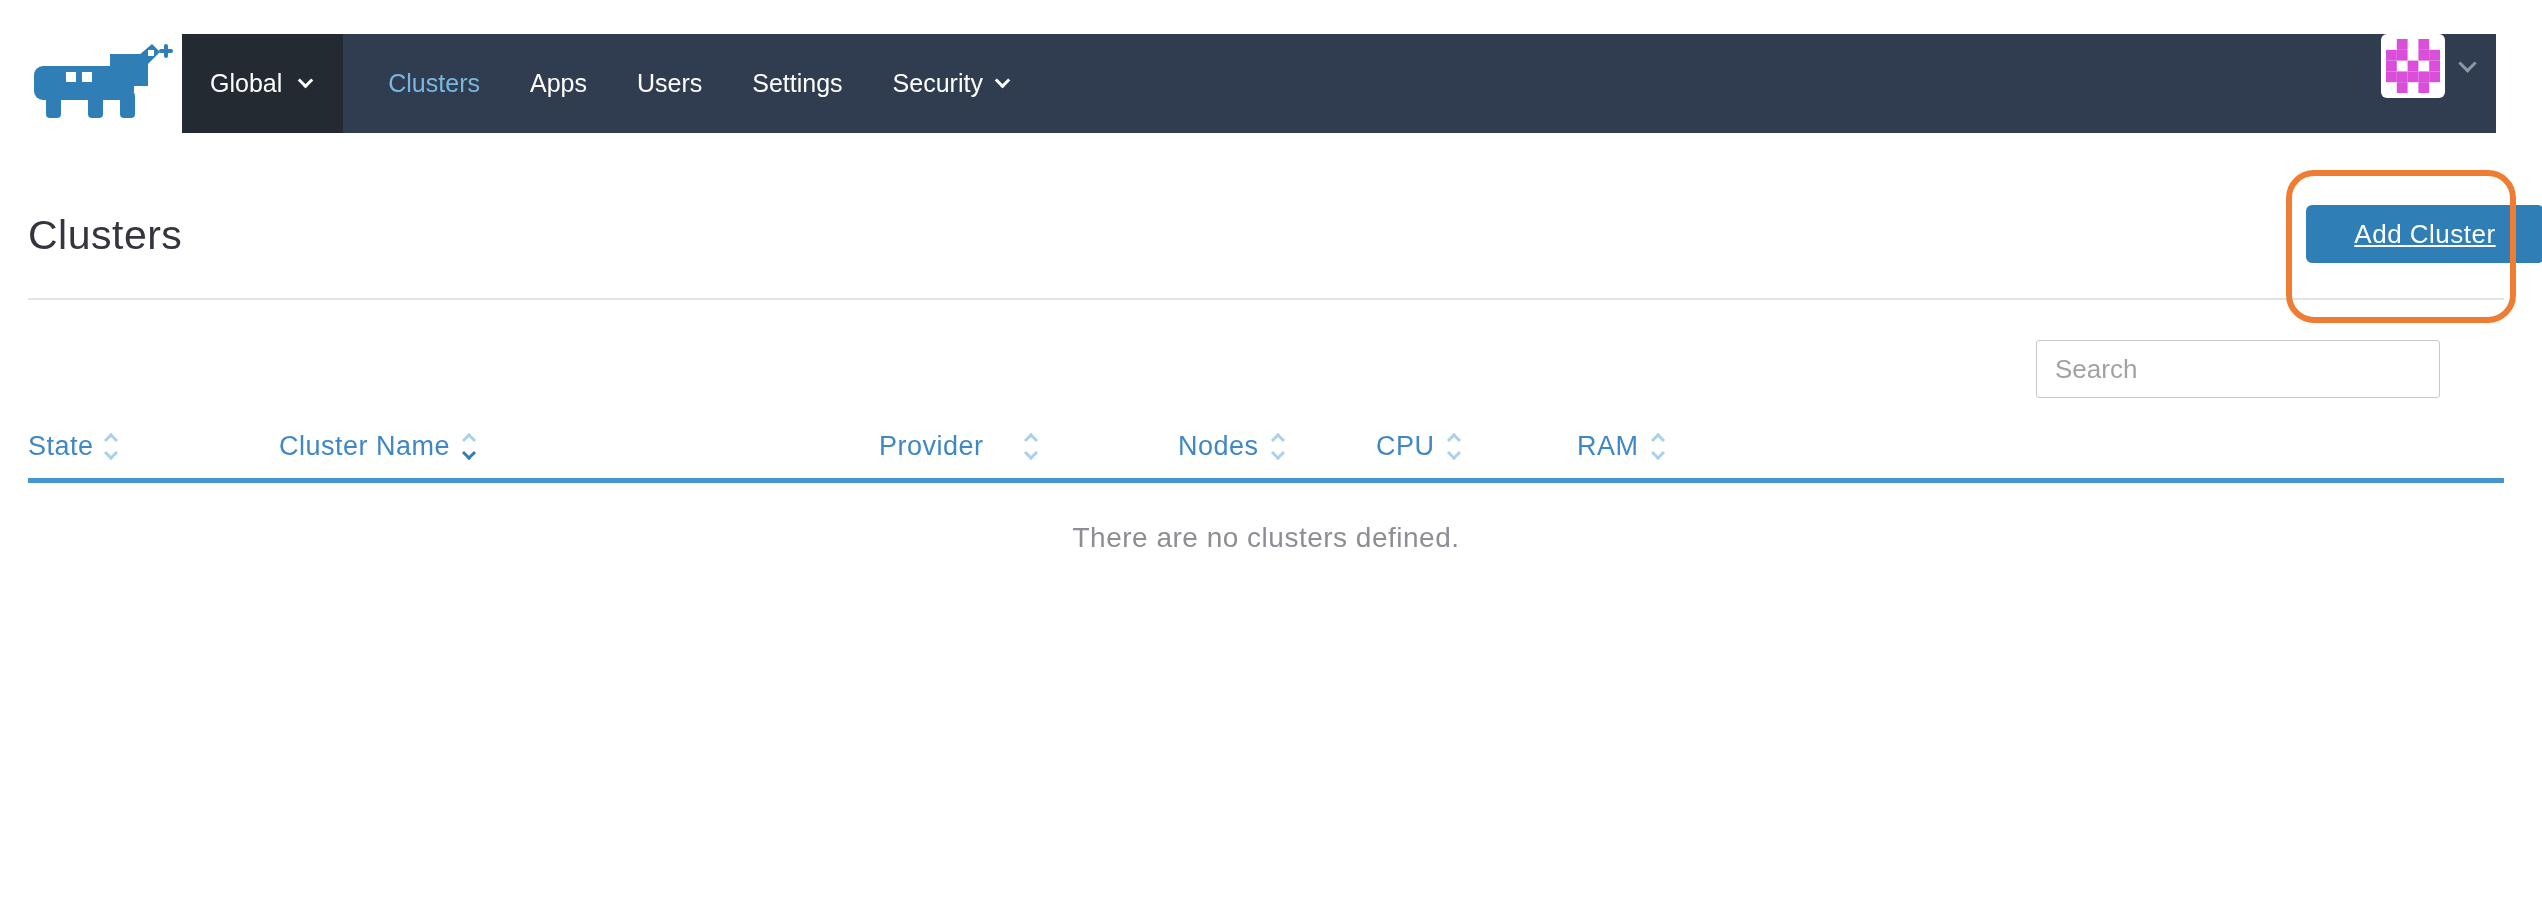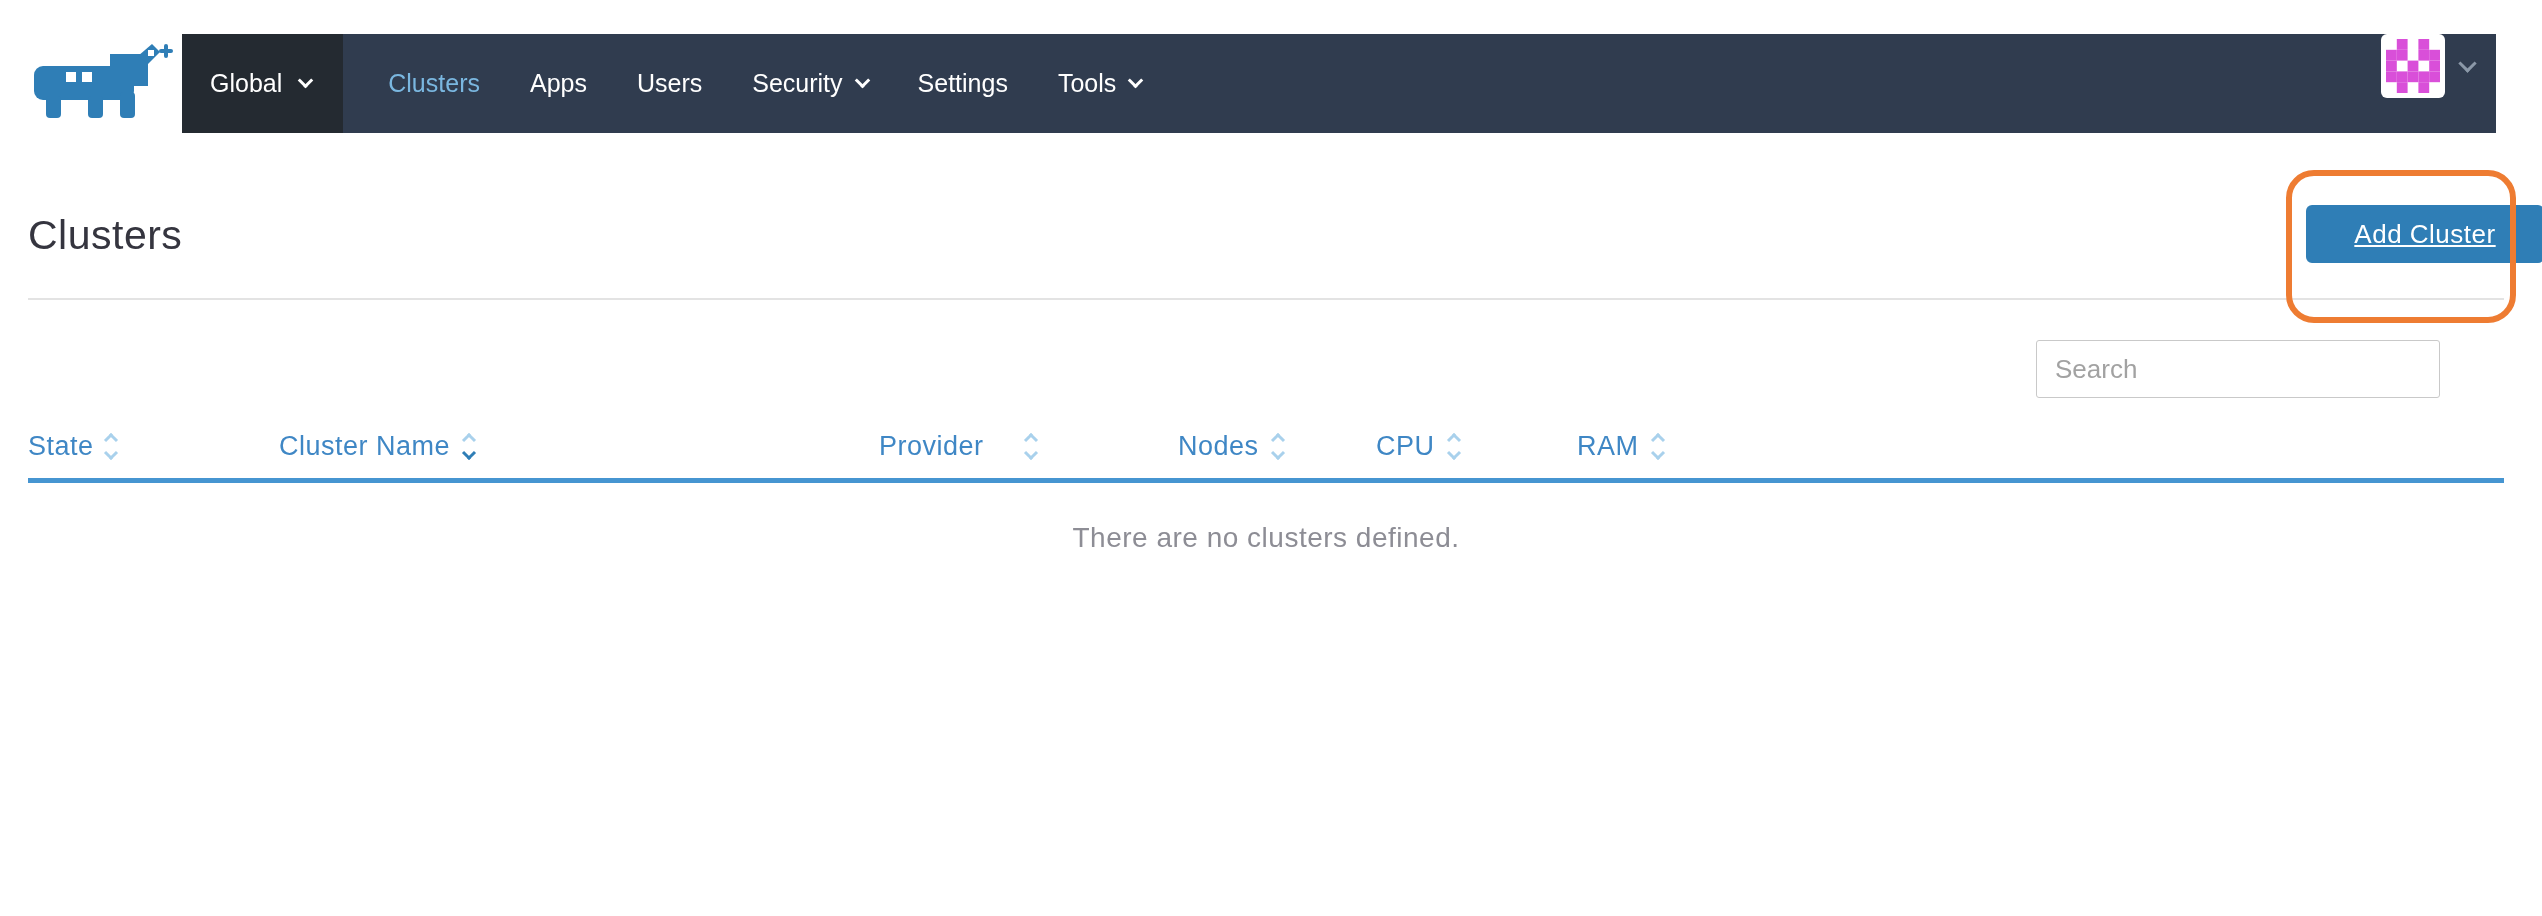--- a/index.html
+++ b/index.html
@@ -132,28 +132,24 @@
       <div class="nav-item active">
         <span>Clusters</span>
       </div>
       <div class="nav-item">
         <span>Apps</span>
       </div>
       <div class="nav-item">
         <span>Users</span>
       </div>
       <div class="nav-item">
+        <span>Settings</span>
+      </div>
+      <div class="nav-item">
         <span>Security</span>
-        <span class="chev"></span>
-      </div>
-      <div class="nav-item">
-        <span>Settings</span>
-      </div>
-      <div class="nav-item">
-        <span>Tools</span>
         <span class="chev"></span>
       </div>
     </div>
 
     <div class="nav-right">
       <div class="avatar">
         <svg width="54" height="54" viewBox="0 0 50 50">
           <g fill="#d94fd9">
             <rect x="10" y="0" width="10" height="10"></rect>
               <rect x="30" y="0" width="10" height="10"></rect>

